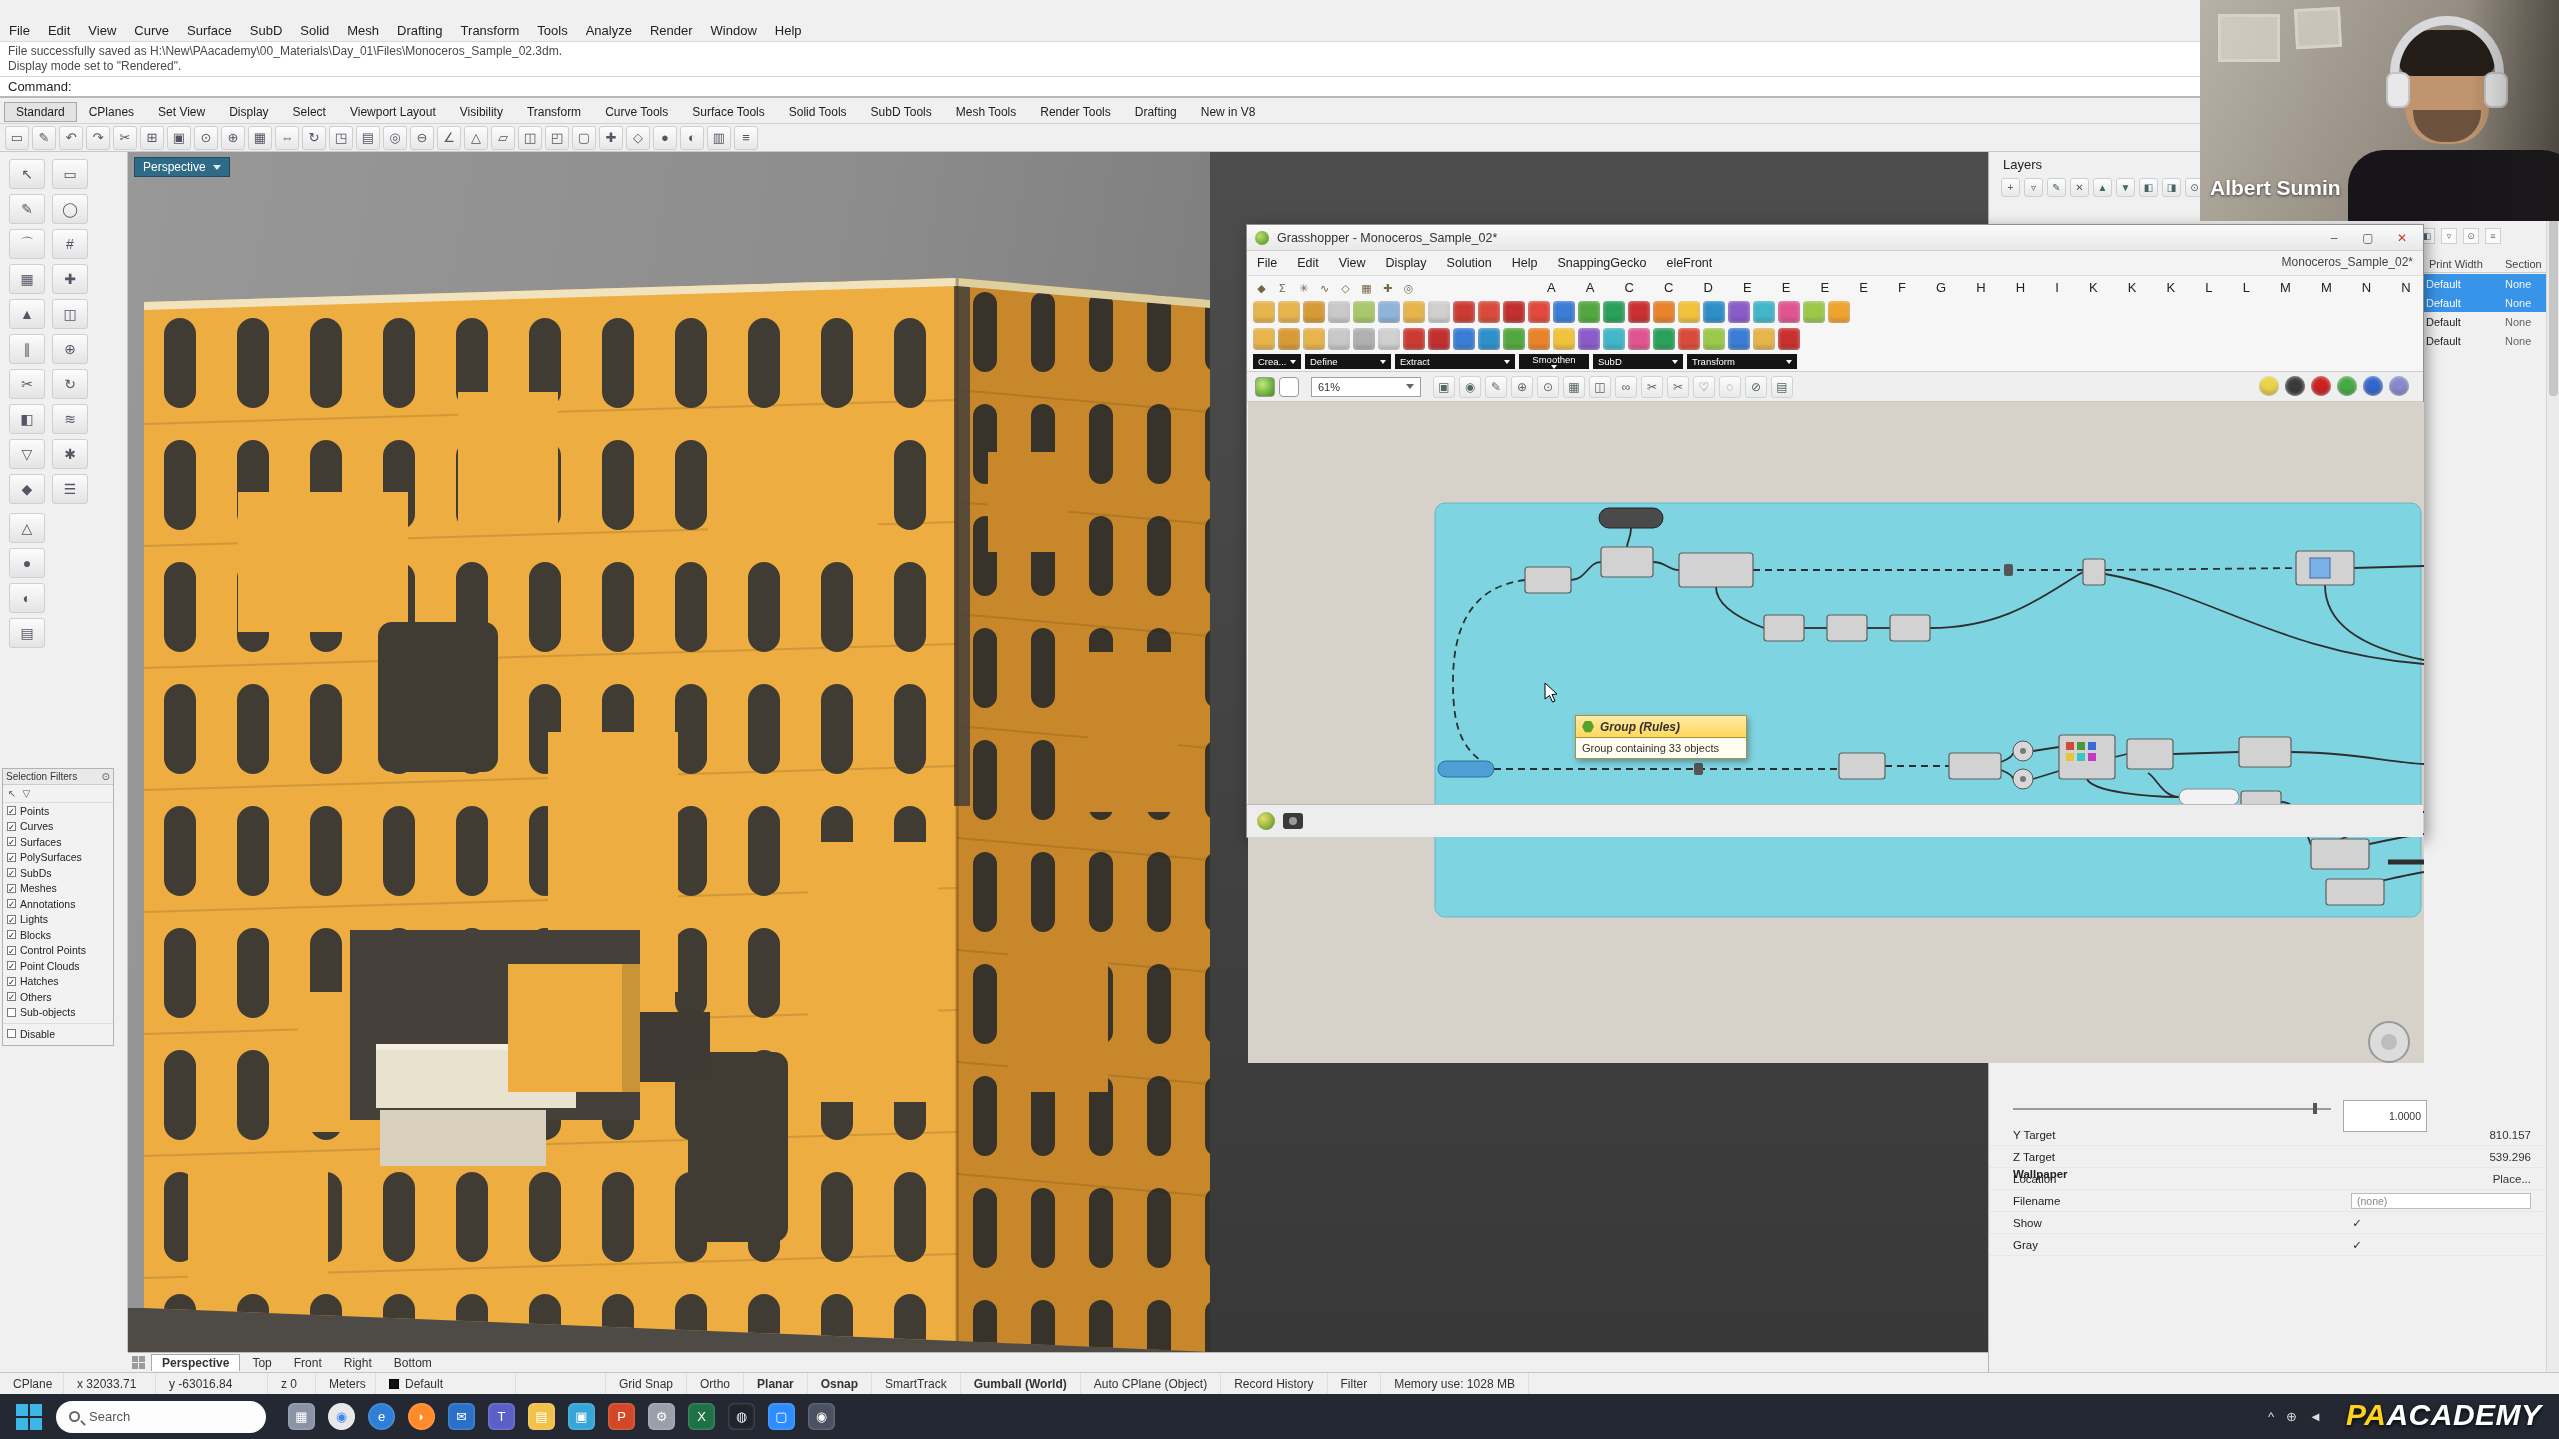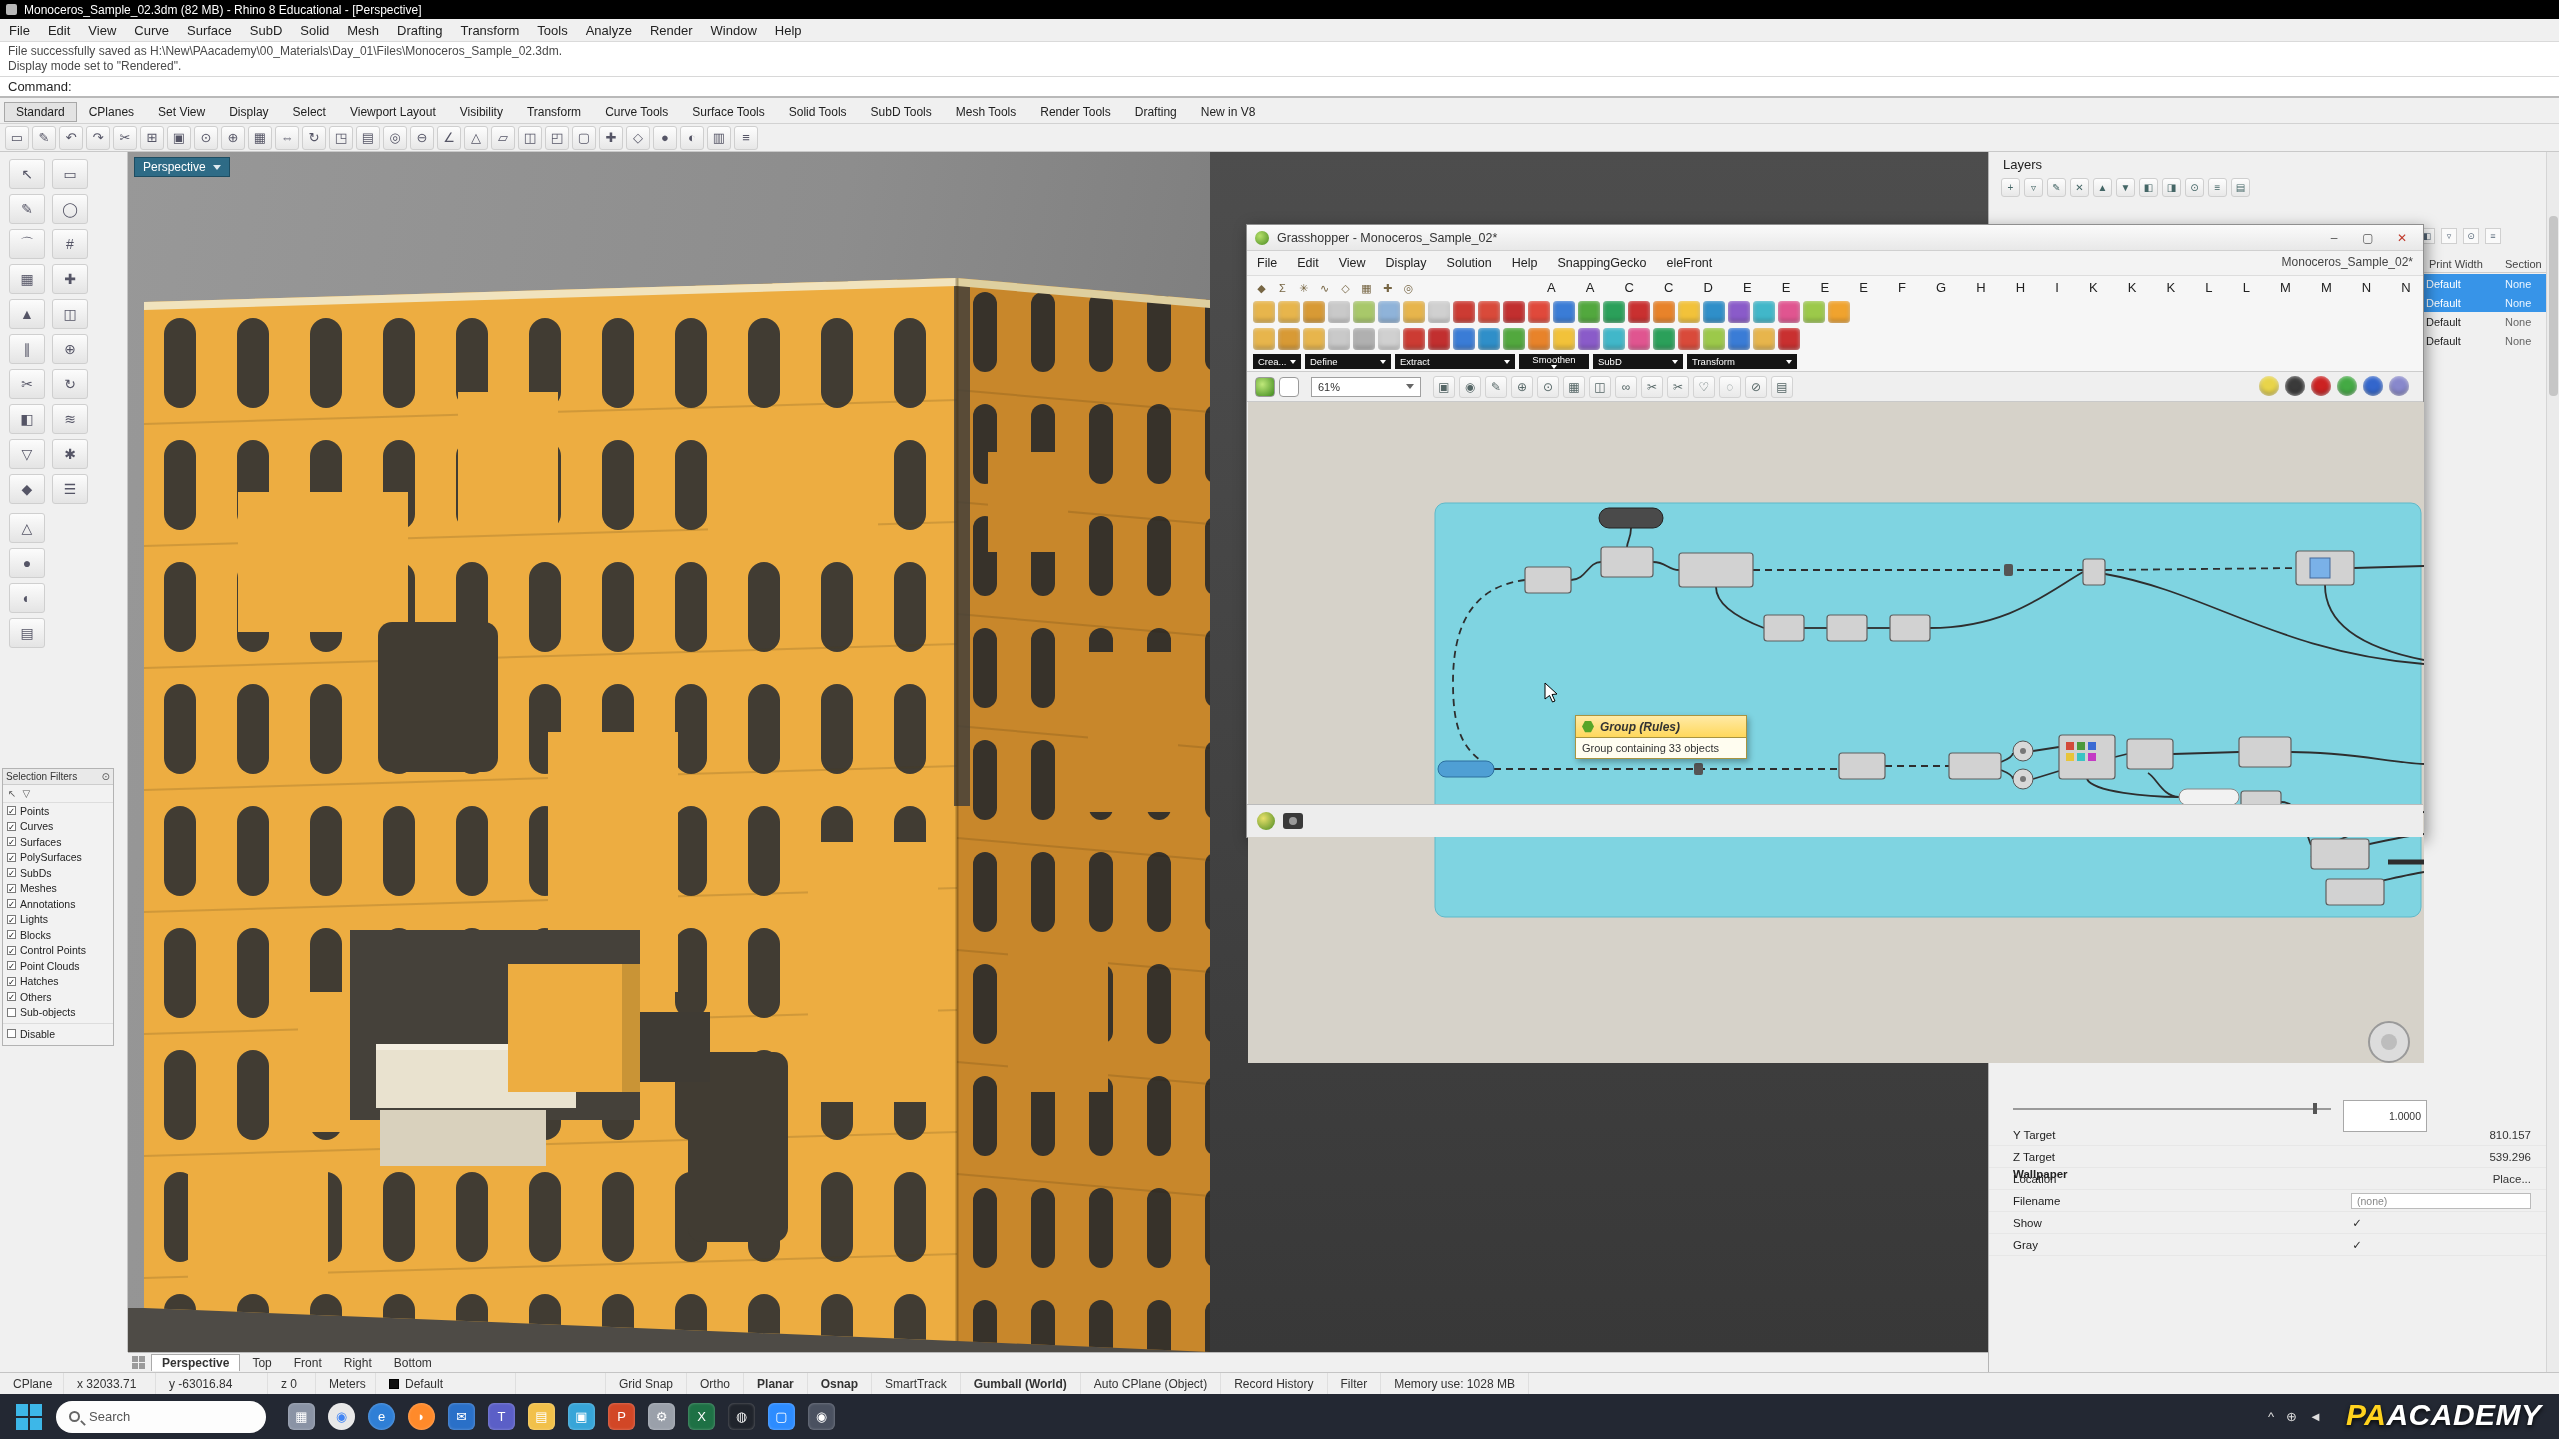--- a/index.html
+++ b/index.html
@@ -204,24 +204,20 @@
   
   .ghnode{fill:#d2d2d2;stroke:#5f5f5f;stroke-width:1.2}
   .ghwire{stroke:#2e2e2e;stroke-width:1.8;fill:none}
   .ghwire.dash{stroke-dasharray:7 5}
 </style>
 </head>
 <body>
 
 <div id="root">
 
-  <div id="titlebar">
-    <span id="app-ico"></span>
-    <span>Monoceros_Sample_02.3dm (82 MB) - Rhino 8 Educational - [Perspective]</span>
-  </div>
 
   <div id="menubar">
       <span class="menu-item">File</span>
       <span class="menu-item">Edit</span>
       <span class="menu-item">View</span>
       <span class="menu-item">Curve</span>
       <span class="menu-item">Surface</span>
       <span class="menu-item">SubD</span>
       <span class="menu-item">Solid</span>
       <span class="menu-item">Mesh</span>
@@ -918,14 +914,27 @@
     <div id="tb-tray">
         <span>^</span>
         <span>⊕</span>
         <span>◄</span>
       </div>
   </div>
   <div id="watermark">
     <span id="wm-pa">PA</span><span id="wm-ac">ACADEMY</span>
   </div>
 
+  <div id="webcam">
+    <div class="frame" id="fr1"></div>
+    <div class="frame" id="fr2"></div>
+    <div id="wc-body"></div>
+    <div id="wc-head"></div>
+    <div id="wc-hair"></div>
+    <div id="wc-beard"></div>
+    <div id="wc-band"></div>
+    <div class="wc-cup" id="cupL"></div>
+    <div class="wc-cup" id="cupR"></div>
+    <div id="wc-vig"></div>
+    <div id="wc-name">Albert Sumin</div>
+  </div>
 
 </div>
 
 </body></html>

